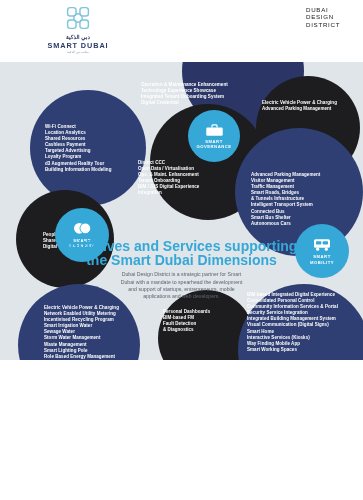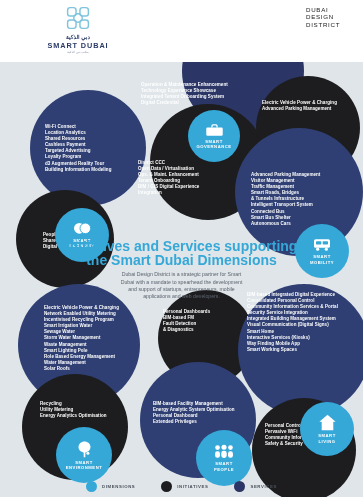--- a/index.html
+++ b/index.html
@@ -5,21 +5,21 @@
 <style>
   * { box-sizing: border-box; margin: 0; padding: 0; }
   html, body {
     width: 363px; height: 500px;
     font-family: "Liberation Sans", sans-serif;
     background: #ffffff;
     overflow: hidden;
   }
   #poster {
     position: relative;
-    width: 363px; height: 497px;
+    width: 363px; height: 360px;
     background: #ffffff;
     overflow: hidden;
   }
 
   
   .header {
     position: absolute; top: 0; left: 0;
     width: 363px; height: 62px;
     background: #ffffff;
     z-index: 40;

